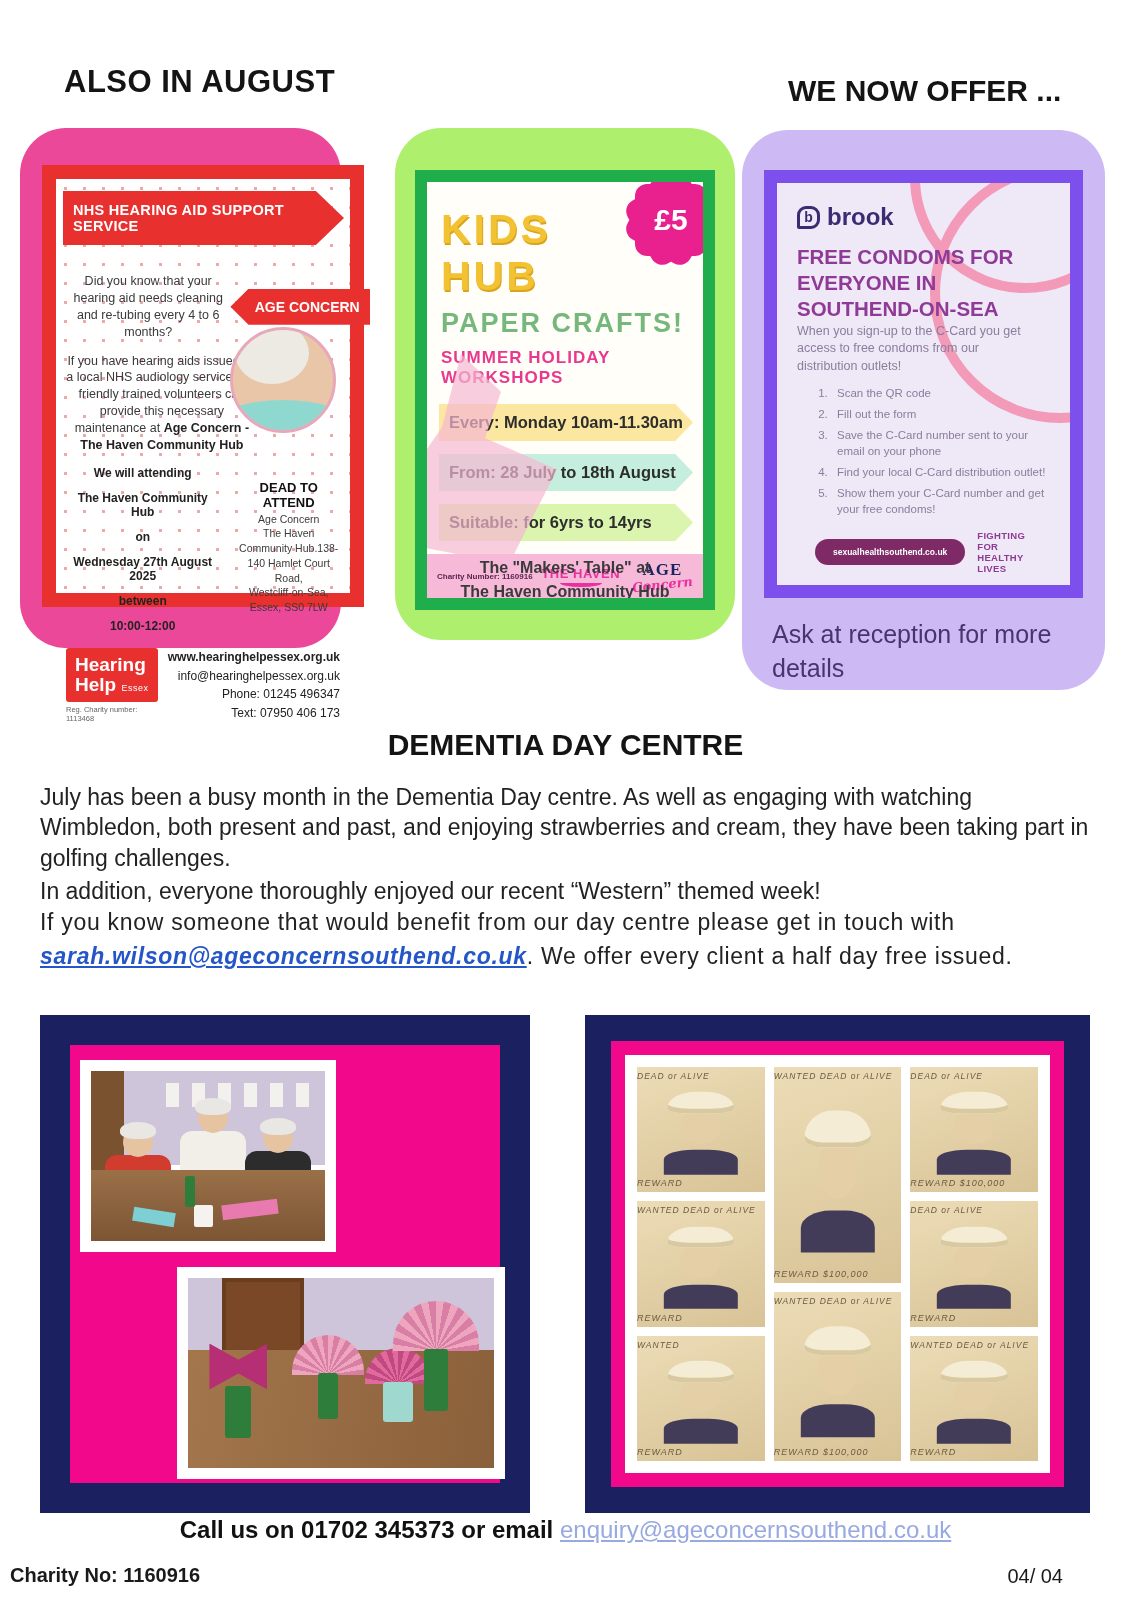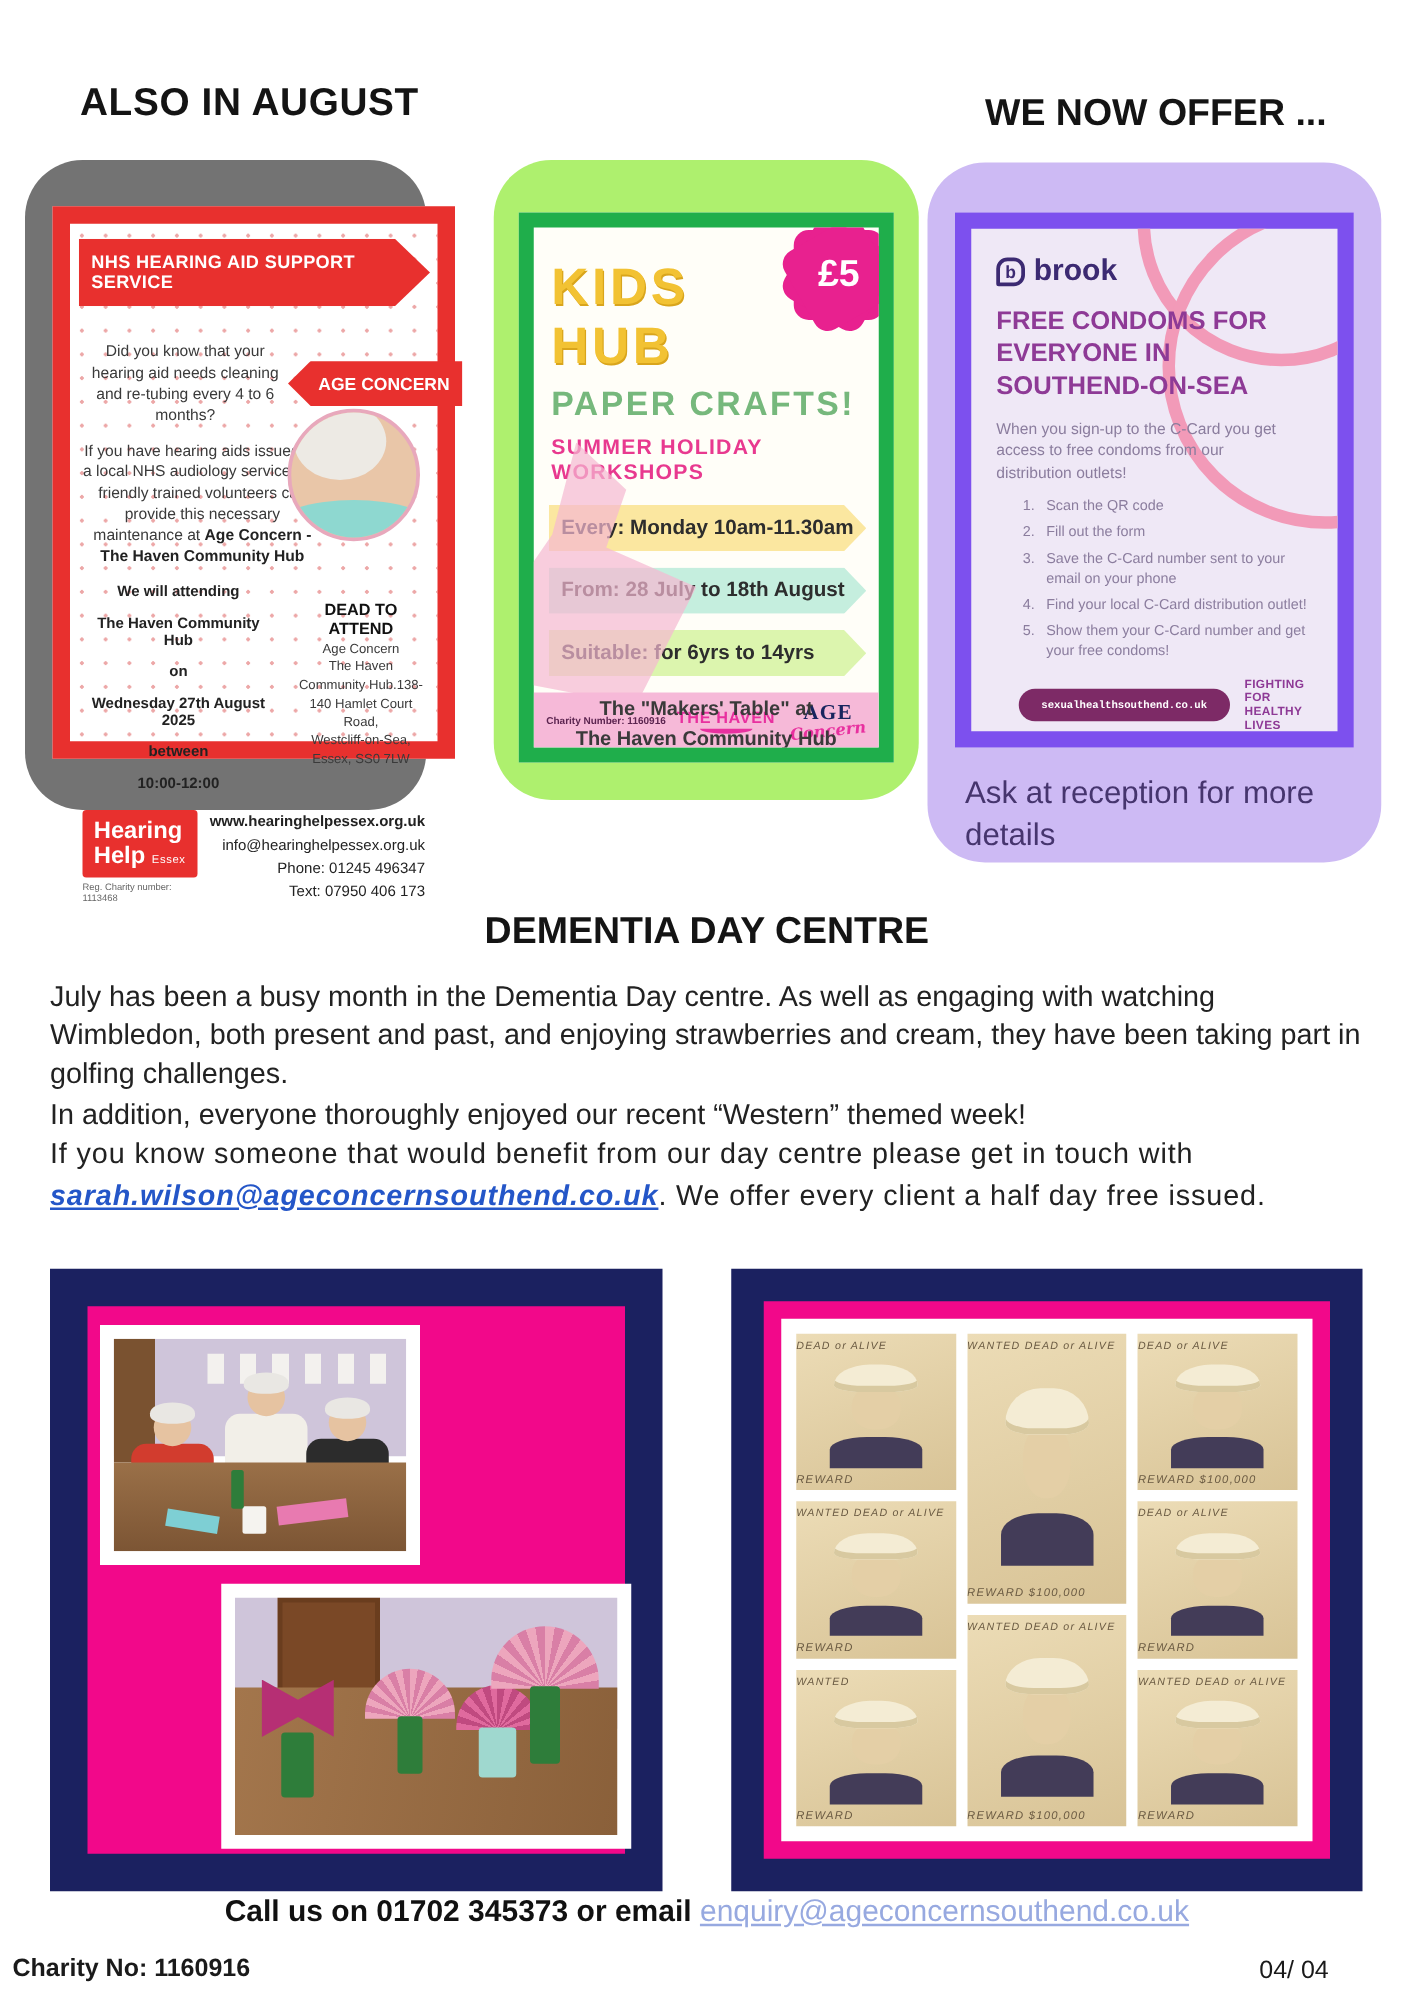--- a/index.html
+++ b/index.html
@@ -6,21 +6,21 @@
   html,body { background:#fff; }
   body { font-family:"Liberation Sans", sans-serif; color:#1f1f1f; }
   #page { position:relative; width:1131px; height:1600px; background:#ffffff; overflow:hidden; margin:0 auto; }
 
   
   .title-left  { position:absolute; left:64px;  top:64px; font-size:31px; font-weight:800; letter-spacing:.5px; color:#141414; }
   .title-right { position:absolute; left:788px; top:74px; font-size:30px; font-weight:800; color:#141414; }
 
   
   .card { position:absolute; border-radius:46px; }
-  .card-peach  { left:20px;  top:128px; width:321px; height:520px; background:#737373; }
+  .card-peach  { left:20px;  top:128px; width:321px; height:520px; background:#ec4899; }
   .card-green  { left:395px; top:128px; width:340px; height:512px; background:#aef06e; }
   .card-purple { left:742px; top:130px; width:363px; height:560px; background:#cdbaf4; }
 
   
   .nhs-flyer { position:absolute; left:22px; top:37px; width:322px; height:442px;
     border:14px solid #e8302e; background:#fff;
     background-image:radial-gradient(circle, rgba(214,60,60,.45) 1.4px, transparent 1.6px);
     background-size:19px 19px; padding:8px 10px; overflow:visible; }
   .nhs-banner { margin:4px -4px 0 -3px; background:#e8302e; color:#fff; font-weight:800;
     font-size:14.5px; letter-spacing:.3px; padding:11px 14px 11px 10px;
@@ -90,25 +90,25 @@
   .arcs { position:absolute; right:0; top:0; width:100%; height:100%; pointer-events:none; }
   .arcs::before { content:''; position:absolute; right:-70px; top:-120px; width:210px; height:210px;
     border:10px solid #f29ab8; border-radius:50%; }
   .arcs::after { content:''; position:absolute; right:-120px; top:-20px; width:240px; height:240px;
     border:10px solid #f29ab8; border-radius:50%; }
   .brook-head { position:relative; padding:20px 20px 0; }
   .brook-logo { display:flex; align-items:center; gap:7px; color:#3c2a72; font-weight:800; font-size:24px; }
   .b-mark { width:23px; height:23px; border:3px solid #3c2a72; border-radius:9px 9px 9px 2px;
     display:inline-flex; align-items:center; justify-content:center; font-size:14px; font-weight:800; }
   .brook-title { margin-top:13px; font-size:20.5px; font-weight:800; color:#8e3a96; line-height:1.28; }
-  .brook-intro { margin-top:12px; width:90%; font-size:12.5px; line-height:1.4; color:#8b7d9e; }
+  .brook-intro { width:90%; font-size:12.5px; line-height:1.4; color:#8b7d9e; }
   .brook-steps { margin:10px 0 0 34px; font-size:11.5px; color:#8b7d9e; line-height:1.45; }
   .brook-steps li { margin-bottom:4px; padding-left:6px; }
   .brook-pillrow { position:relative; display:flex; align-items:center; gap:12px; margin:12px 18px 13px; }
-  .pill { background:#7d2a66; color:#fff; font-size:8.5px; font-weight:700; padding:8px 18px; border-radius:15px;font-family:Liberation Mono, monospace; }
+  .pill { background:#7d2a66; color:#fff; font-size:8.5px; font-weight:700; padding:8px 18px; border-radius:15px; }
   .slogan { color:#8e3a96; font-weight:800; font-size:9.5px; letter-spacing:.3px; }
   .reception-note { position:absolute; left:30px; right:26px; top:488px; font-size:25px; color:#46356e;
     line-height:1.35; font-weight:500; }
 
   
   .dd-title { position:absolute; top:728px; left:0; width:100%; text-align:center;
     font-size:30px; font-weight:800; color:#141414; }
   .dd-text { position:absolute; left:40px; top:782px; width:1058px; font-size:23px; line-height:1.32; color:#222; }
   .dd-text p.p2 { margin-top:3px; }
   .dd-text p.p3 { letter-spacing:.7px; line-height:1.45; }

